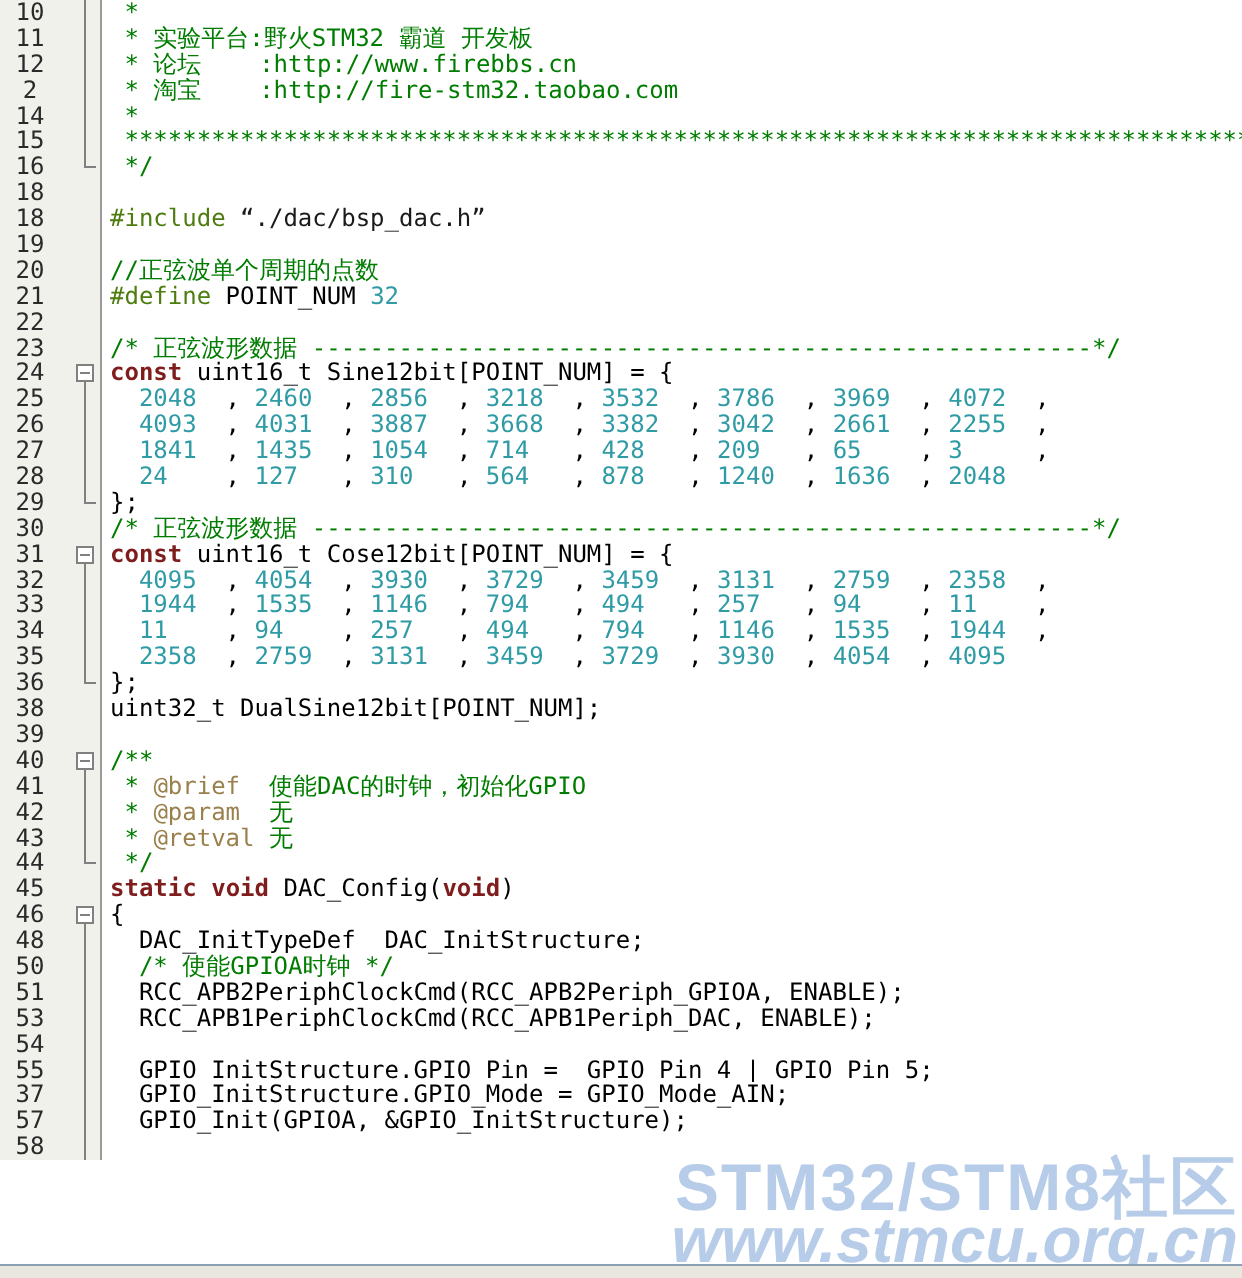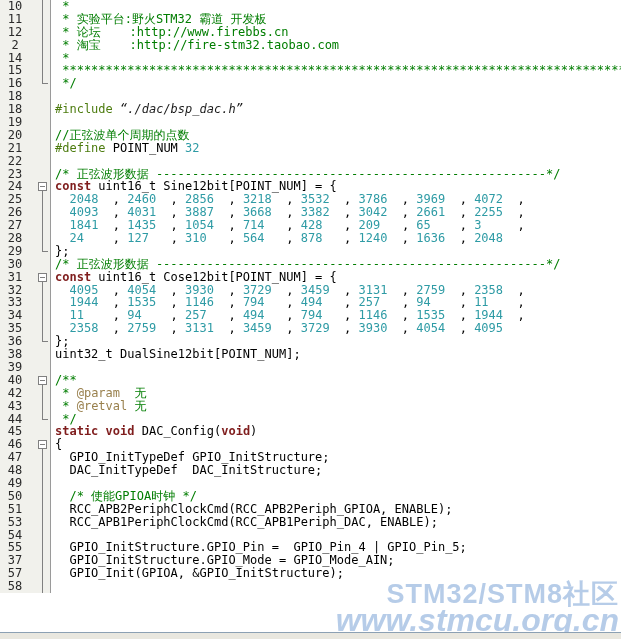--- a/index.html
+++ b/index.html
@@ -45,31 +45,31 @@
   .cursor{
     display:inline-block;width:1px;height:11px;background:#000;
     vertical-align:-2px;margin-right:1px;
   }
   .c{color:#007d00;}
   .k{color:#7f1d1d;font-weight:bold;}
   .n{color:#2e9ba5;}
   .p{color:#4d7c0f;}
   .d{color:#99804d;}
   .t{color:#000000;}
-  .s{color:#1a1a1a;font-style:italic;}
+  .s{color:#1a1a1a;}
   #hscroll{
     position:absolute;left:0;right:0;bottom:0;height:6px;z-index:2;
     background:#e9e7df;border-top:1px solid #8ca0b3;
   }
   #watermark{
     position:absolute;right:2px;bottom:6px;z-index:0;text-align:right;
     font-family:"Liberation Sans","DejaVu Sans",sans-serif;font-weight:bold;
     color:rgba(122,163,214,0.55);pointer-events:none;
   }
-  #watermark .l1{font-size:27px;line-height:26px;letter-spacing:1px;}
+  #watermark .l1{font-size:33px;line-height:26px;letter-spacing:1px;}
   #watermark .l2{font-size:32px;line-height:26px;font-style:italic;}
 </style>
 </head>
 <body>
 
 <div id="watermark">
   <div class="l1">STM32/STM8社区</div>
   <div class="l2">www.stmcu.org.cn</div>
 </div>
 
@@ -98,28 +98,27 @@
       <div class="row"><span class="ln">30</span><span class="fold"></span><span class="code"><span class="c">/* 正弦波形数据 ------------------------------------------------------*/</span></span></div>
       <div class="row"><span class="ln">31</span><span class="fold fl-box"><i class="box"></i></span><span class="code"><span class="k">const</span><span class="t"> uint16_t Cose12bit[POINT_NUM] = {</span></span></div>
       <div class="row"><span class="ln">32</span><span class="fold fl-line"></span><span class="code"><span class="t">  </span><span class="n">4095</span><span class="t">  , </span><span class="n">4054</span><span class="t">  , </span><span class="n">3930</span><span class="t">  , </span><span class="n">3729</span><span class="t">  , </span><span class="n">3459</span><span class="t">  , </span><span class="n">3131</span><span class="t">  , </span><span class="n">2759</span><span class="t">  , </span><span class="n">2358</span><span class="t">  ,</span></span></div>
       <div class="row"><span class="ln">33</span><span class="fold fl-line"></span><span class="code"><span class="t">  </span><span class="n">1944</span><span class="t">  , </span><span class="n">1535</span><span class="t">  , </span><span class="n">1146</span><span class="t">  , </span><span class="n">794</span><span class="t">   , </span><span class="n">494</span><span class="t">   , </span><span class="n">257</span><span class="t">   , </span><span class="n">94</span><span class="t">    , </span><span class="n">11</span><span class="t">    ,</span></span></div>
       <div class="row"><span class="ln">34</span><span class="fold fl-line"></span><span class="code"><span class="t">  </span><span class="n">11</span><span class="t">    , </span><span class="n">94</span><span class="t">    , </span><span class="n">257</span><span class="t">   , </span><span class="n">494</span><span class="t">   , </span><span class="n">794</span><span class="t">   , </span><span class="n">1146</span><span class="t">  , </span><span class="n">1535</span><span class="t">  , </span><span class="n">1944</span><span class="t">  ,</span></span></div>
       <div class="row"><span class="ln">35</span><span class="fold fl-line"></span><span class="code"><span class="t">  </span><span class="n">2358</span><span class="t">  , </span><span class="n">2759</span><span class="t">  , </span><span class="n">3131</span><span class="t">  , </span><span class="n">3459</span><span class="t">  , </span><span class="n">3729</span><span class="t">  , </span><span class="n">3930</span><span class="t">  , </span><span class="n">4054</span><span class="t">  , </span><span class="n">4095</span></span></div>
       <div class="row"><span class="ln">36</span><span class="fold fl-end"></span><span class="code"><span class="t">};</span></span></div>
       <div class="row"><span class="ln">38</span><span class="fold"></span><span class="code"><span class="t">uint32_t DualSine12bit[POINT_NUM];</span></span></div>
       <div class="row"><span class="ln">39</span><span class="fold"></span><span class="code"></span></div>
       <div class="row"><span class="ln">40</span><span class="fold fl-box"><i class="box"></i></span><span class="code"><span class="c">/**</span></span></div>
+      <div class="row"><span class="ln">41</span><span class="fold fl-line"></span><span class="code"><span class="c"> * </span><span class="d">@brief</span><span class="c">  使能DAC的时钟，初始化GPIO</span></span></div>
       <div class="row"><span class="ln">42</span><span class="fold fl-line"></span><span class="code"><span class="c"> * </span><span class="d">@param</span><span class="c">  无</span></span></div>
       <div class="row"><span class="ln">43</span><span class="fold fl-line"></span><span class="code"><span class="c"> * </span><span class="d">@retval</span><span class="c"> 无</span></span></div>
       <div class="row"><span class="ln">44</span><span class="fold fl-end"></span><span class="code"><span class="c"> */</span></span></div>
       <div class="row"><span class="ln">45</span><span class="fold"></span><span class="code"><span class="k">static</span><span class="t"> </span><span class="k">void</span><span class="t"> DAC_Config(</span><span class="k">void</span><span class="t">)</span></span></div>
       <div class="row"><span class="ln">46</span><span class="fold fl-box"><i class="box"></i></span><span class="code"><span class="t">{</span></span></div>
-      <div class="row"><span class="ln">47</span><span class="fold fl-line"></span><span class="code"><span class="t">  GPIO_InitTypeDef GPIO_InitStructure;</span></span></div>
       <div class="row"><span class="ln">48</span><span class="fold fl-line"></span><span class="code"><span class="t">  DAC_InitTypeDef  DAC_InitStructure;</span></span></div>
-      <div class="row"><span class="ln">49</span><span class="fold fl-line"></span><span class="code"></span></div>
       <div class="row"><span class="ln">50</span><span class="fold fl-line"></span><span class="code"><span class="c">  /* 使能GPIOA时钟 */</span></span></div>
       <div class="row"><span class="ln">51</span><span class="fold fl-line"></span><span class="code"><span class="t">  RCC_APB2PeriphClockCmd(RCC_APB2Periph_GPIOA, ENABLE);</span></span></div>
       <div class="row"><span class="ln">53</span><span class="fold fl-line"></span><span class="code"><span class="t">  RCC_APB1PeriphClockCmd(RCC_APB1Periph_DAC, ENABLE);</span></span></div>
       <div class="row"><span class="ln">54</span><span class="fold fl-line"></span><span class="code hl"><span class="cursor"></span><span class="c">/* DAC的GPIO配置，模拟输入 */</span></span></div>
       <div class="row"><span class="ln">55</span><span class="fold fl-line"></span><span class="code"><span class="t">  GPIO_InitStructure.GPIO_Pin =  GPIO_Pin_4 | GPIO_Pin_5;</span></span></div>
       <div class="row"><span class="ln">37</span><span class="fold fl-line"></span><span class="code"><span class="t">  GPIO_InitStructure.GPIO_Mode = GPIO_Mode_AIN;</span></span></div>
       <div class="row"><span class="ln">57</span><span class="fold fl-line"></span><span class="code"><span class="t">  GPIO_Init(GPIOA, &amp;GPIO_InitStructure);</span></span></div>
       <div class="row"><span class="ln">58</span><span class="fold fl-line"></span><span class="code"></span></div>
     </div>
 </div>

